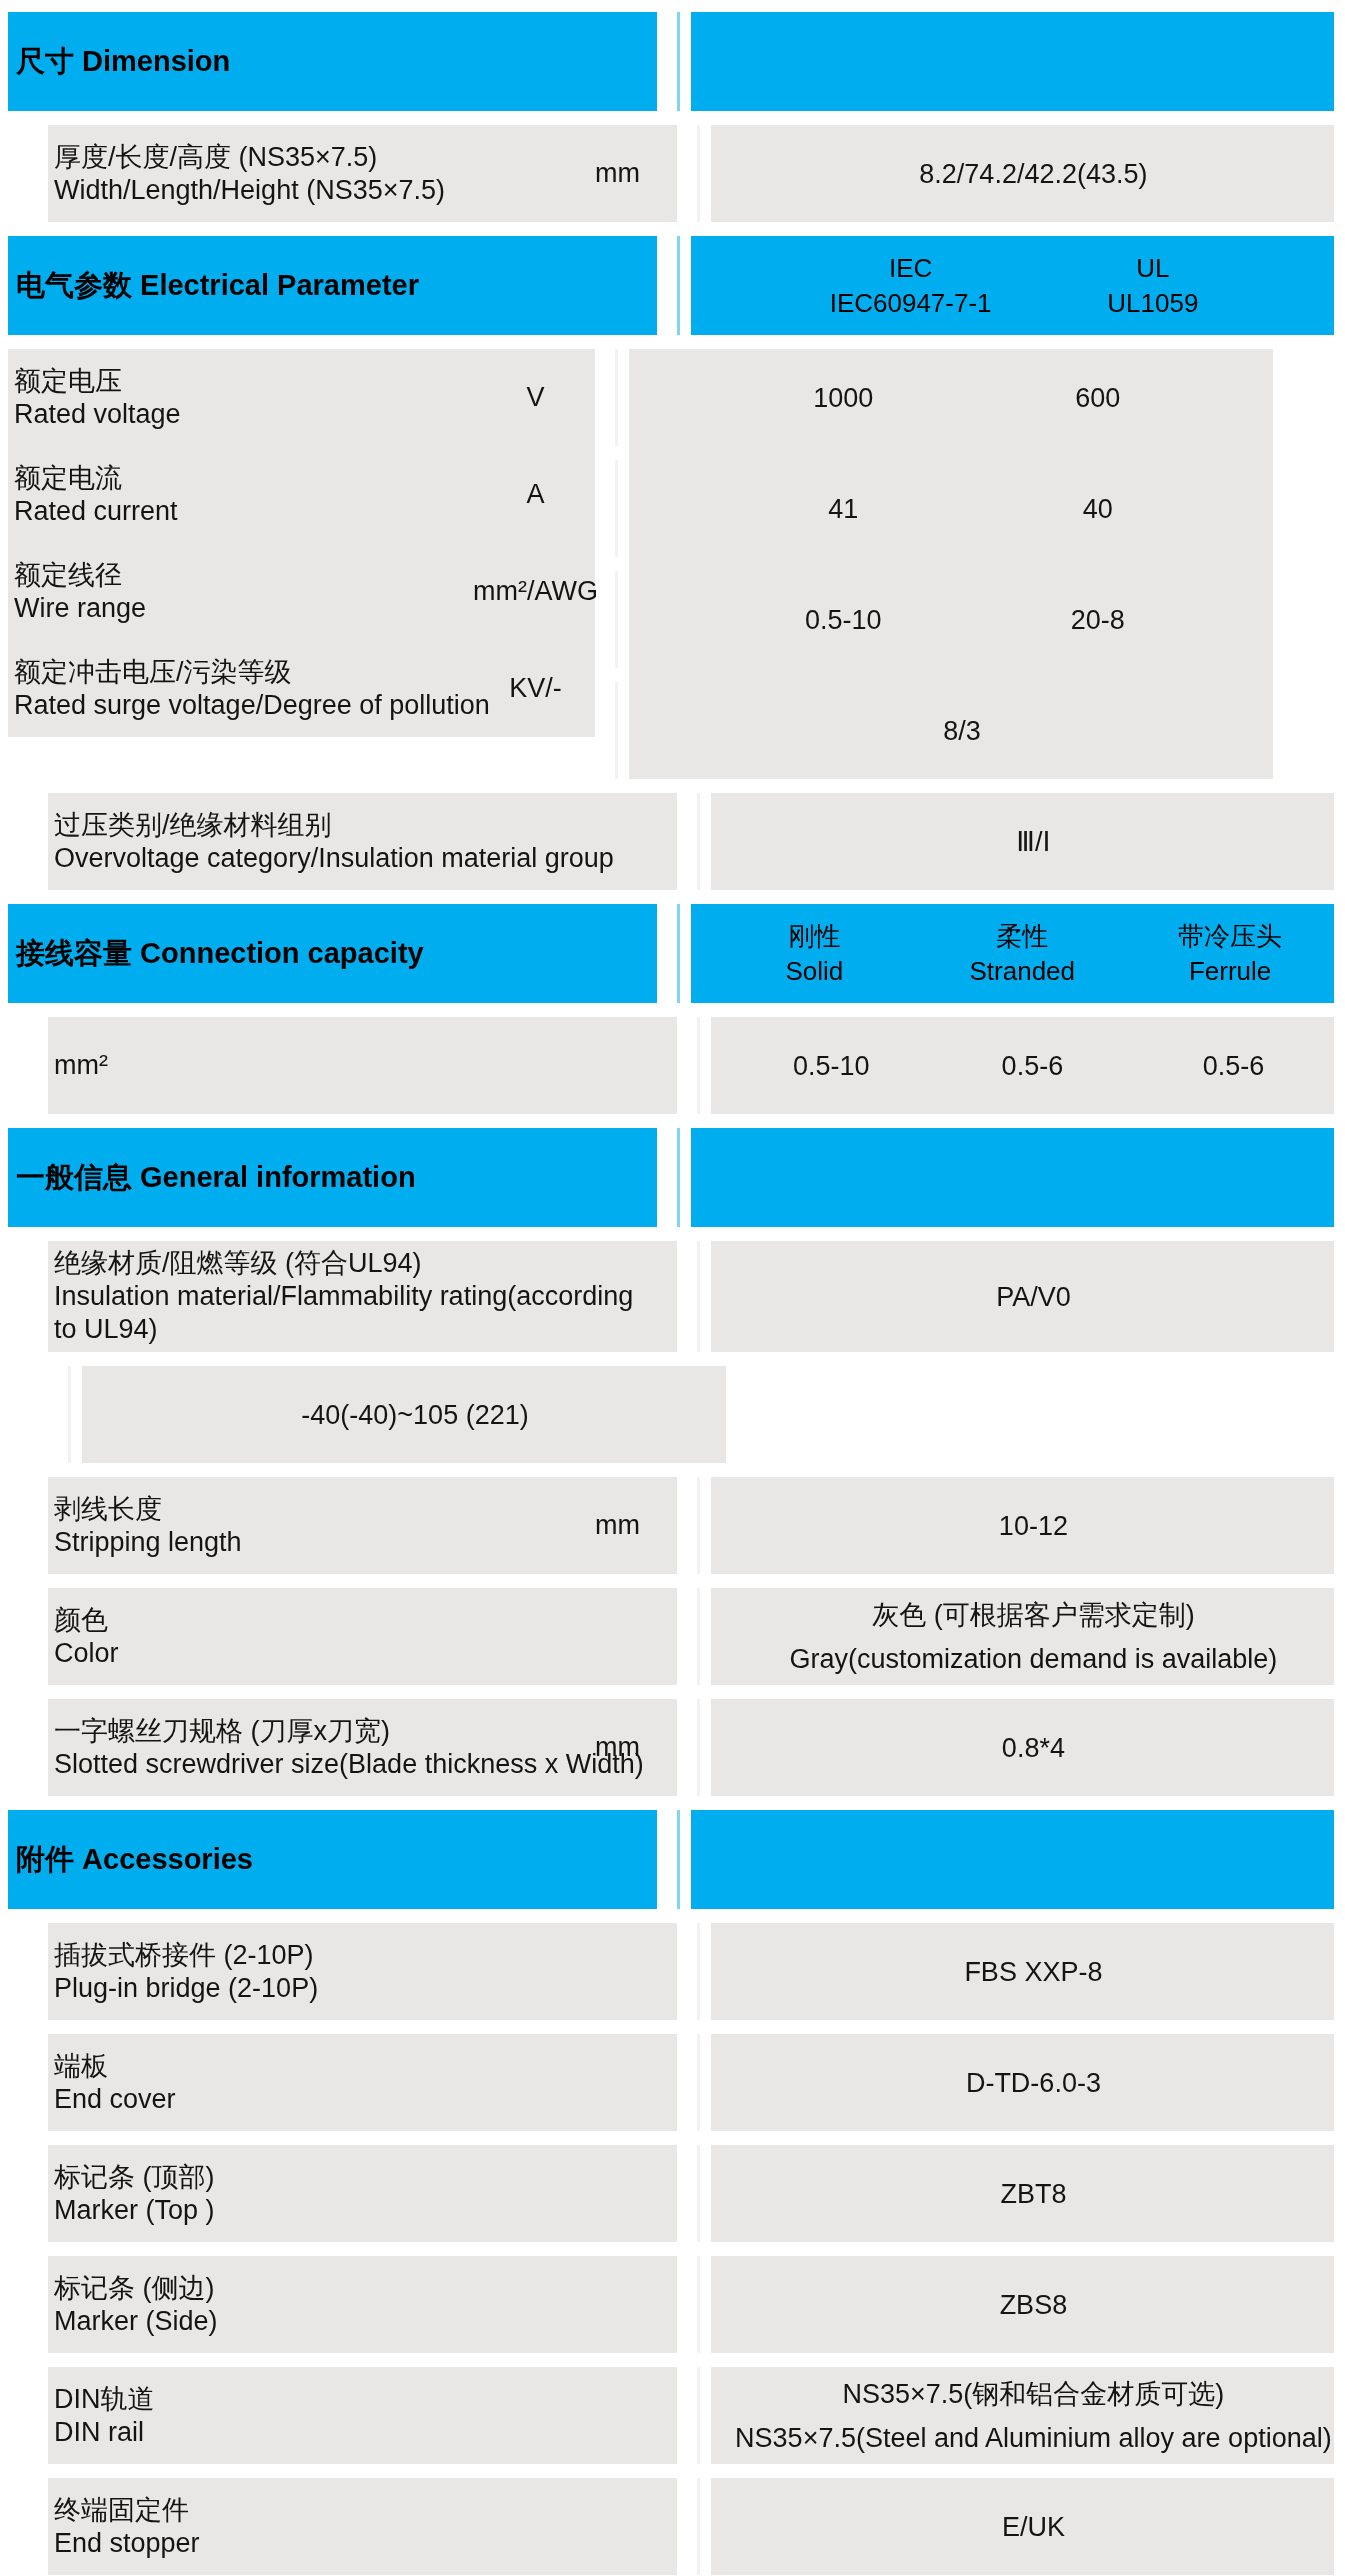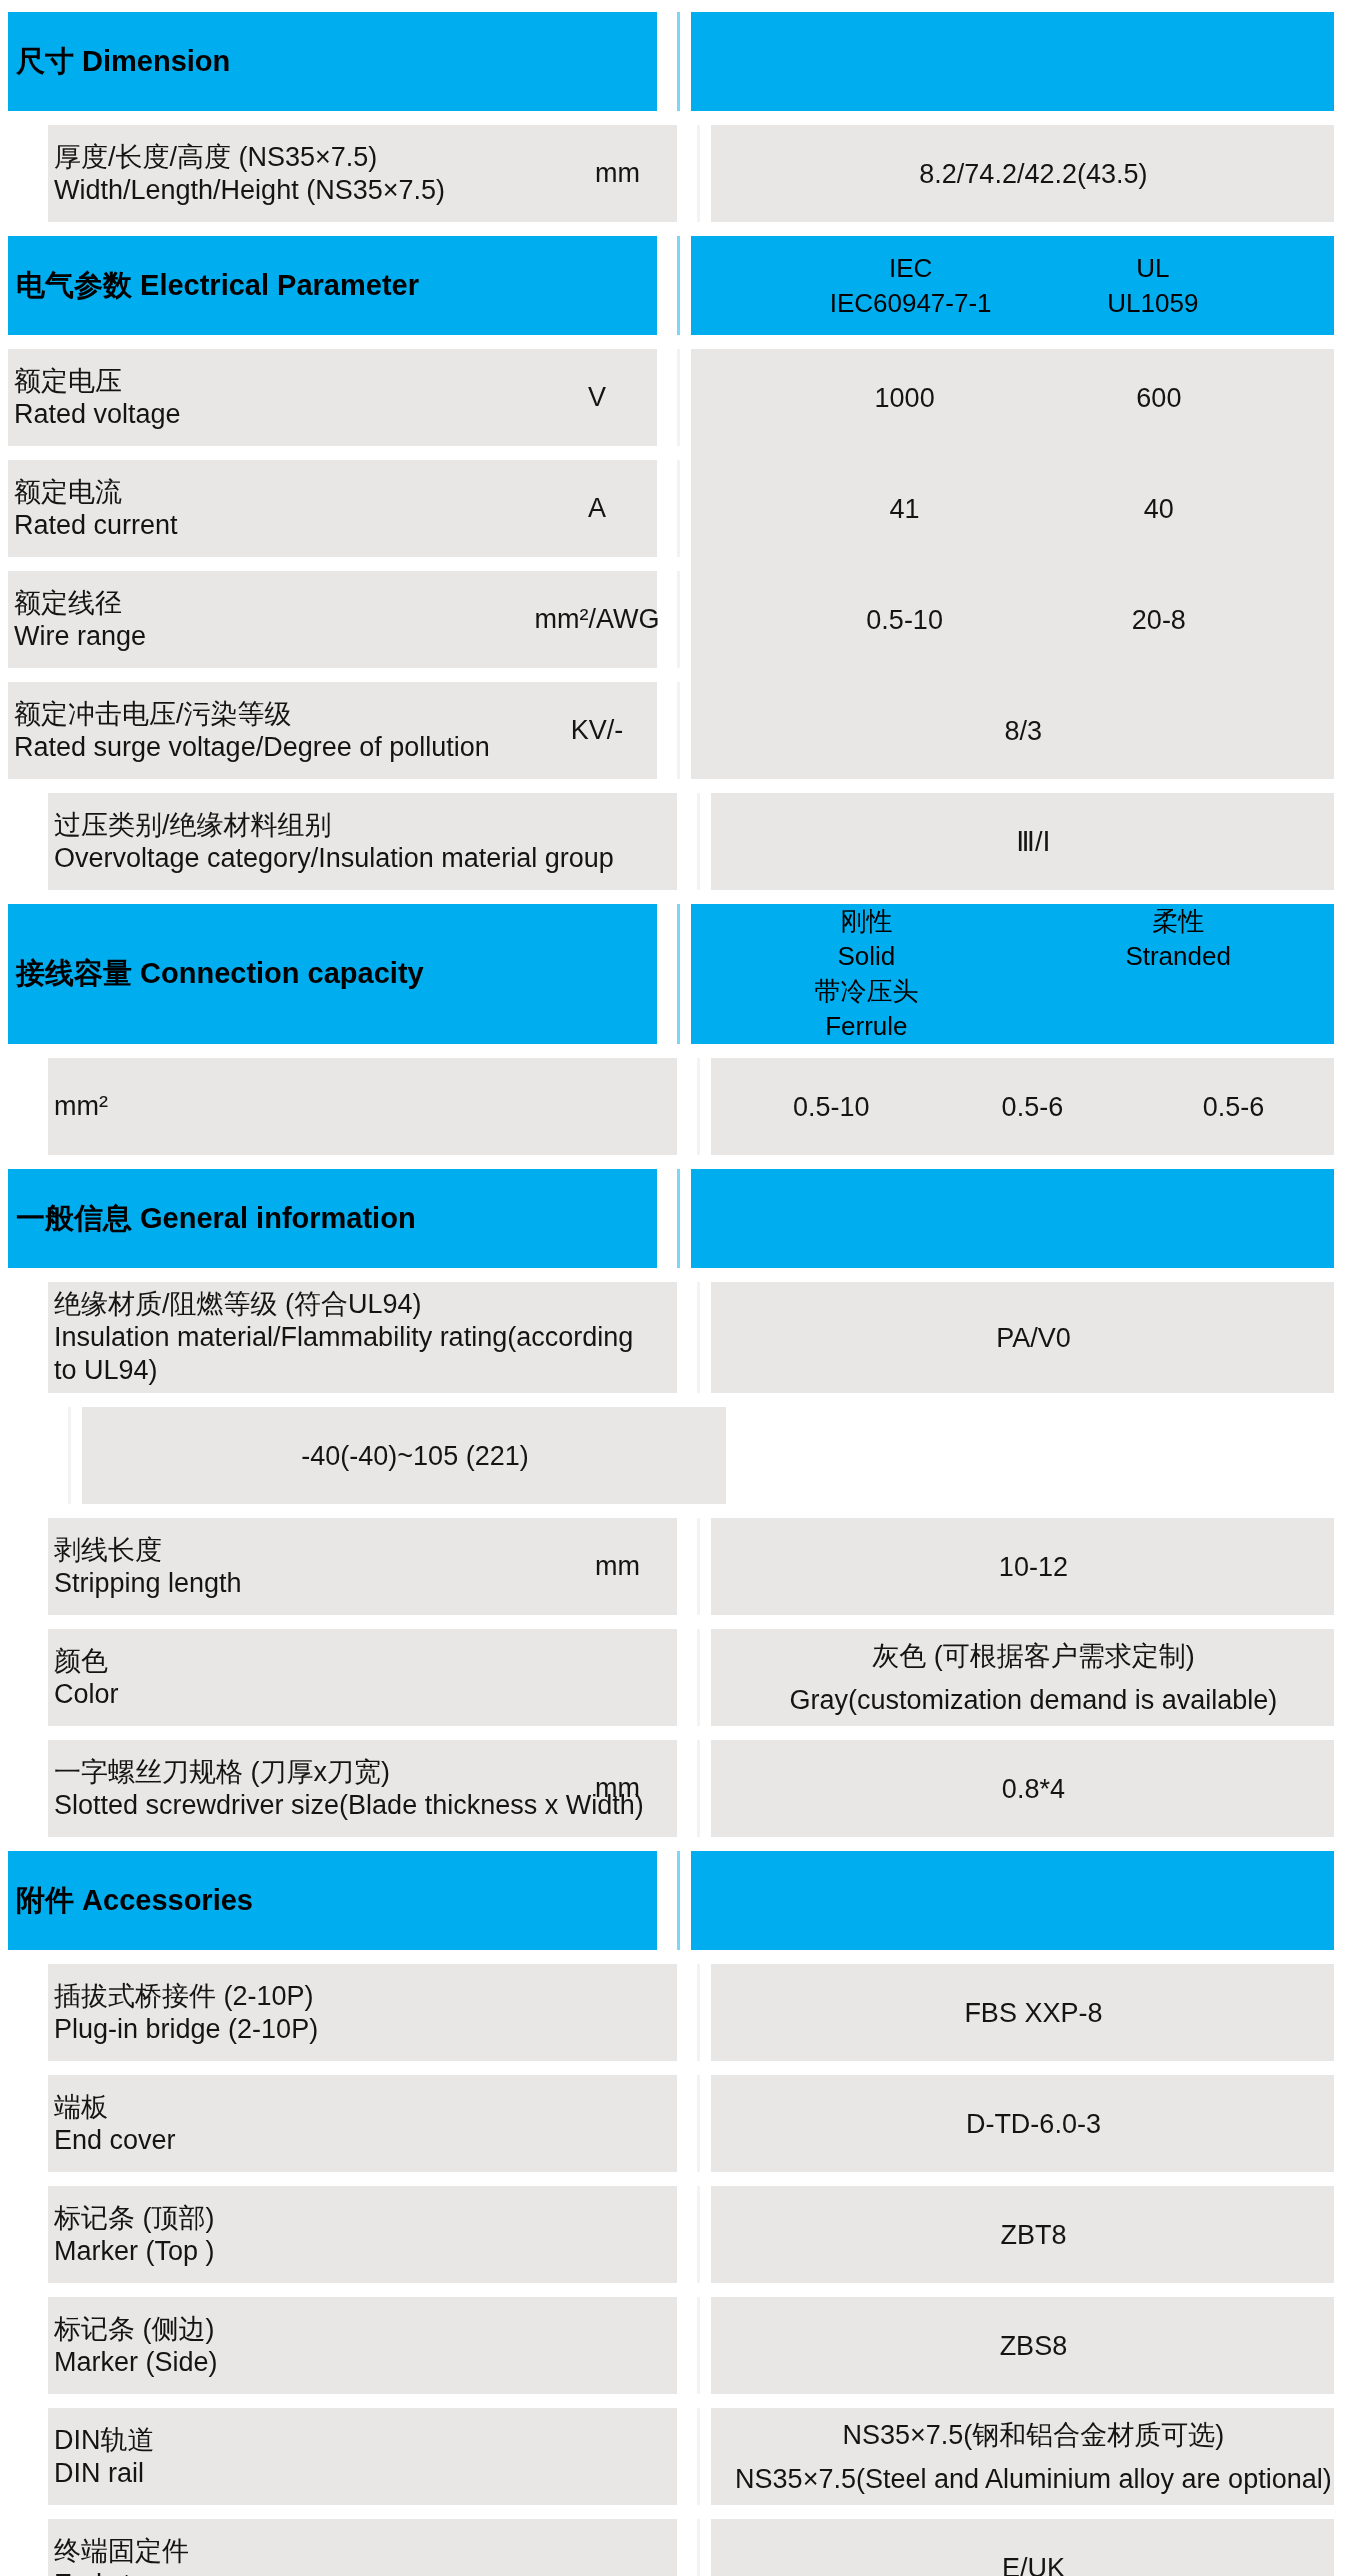--- a/index.html
+++ b/index.html
@@ -26,26 +26,26 @@
             align-items:center;justify-content:center;text-align:center;font-size:27px;
             line-height:33px;word-break:break-all;}
 
   .val-center{width:100%;text-align:center;font-size:27px;line-height:44px;padding-left:22px;box-sizing:border-box;}
   .val-grid3{width:100%;display:grid;grid-template-columns:1fr 1fr 1fr;padding-left:20px;box-sizing:border-box;}
   .val-grid3 .gval{text-align:center;font-size:27px;line-height:44px;}
 
   
   .cols{display:grid;width:100%;box-sizing:border-box;}
   .cols.two{grid-template-columns:1fr 1fr;padding:0 60px 0 99px;}
-  .cols.three{grid-template-columns:1fr 1fr;padding-left:20px;}
+  .cols.three{grid-template-columns:1fr 1fr 1fr;padding-left:20px;}
   .hcol{text-align:center;font-size:26px;line-height:35px;color:#000;}
 
   
   .trow-group{display:flex;align-items:stretch;}
-  .g-left{width:649px;display:flex;flex-direction:column;row-gap:14px;}
+  .g-left{width:587px;display:flex;flex-direction:column;}
   .g-lrow{min-height:97px;background:var(--cellgray);position:relative;display:flex;
           flex-direction:column;justify-content:center;padding:6px 20px 6px 6px;box-sizing:border-box;}
   .g-div{display:flex;flex-direction:column;row-gap:14px;margin-left:20px;margin-right:11px;}
   .g-div .seg{width:3px;min-height:97px;flex:1;background:var(--divgray);}
   .g-right{width:644px;background:var(--cellgray);display:flex;flex-direction:column;row-gap:14px;}
   .g-vrow{min-height:97px;display:flex;align-items:center;}
   .g-vrow .vbox{width:100%;box-sizing:border-box;gap:24px;}
   .g-vrow .vbox.two{display:grid;grid-template-columns:1fr 1fr;padding:0 60px 0 99px;}
   .g-vrow .vbox.single{text-align:center;padding-left:22px;}
   .gval{text-align:center;font-size:27px;line-height:44px;}

